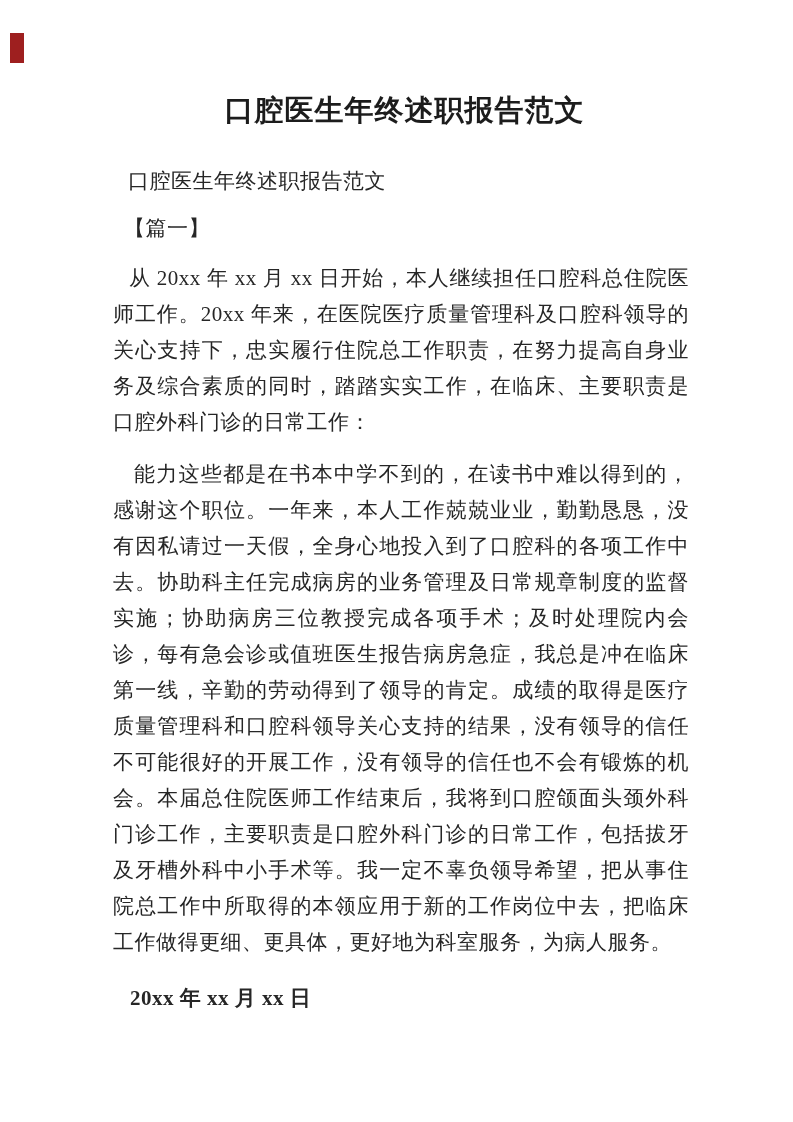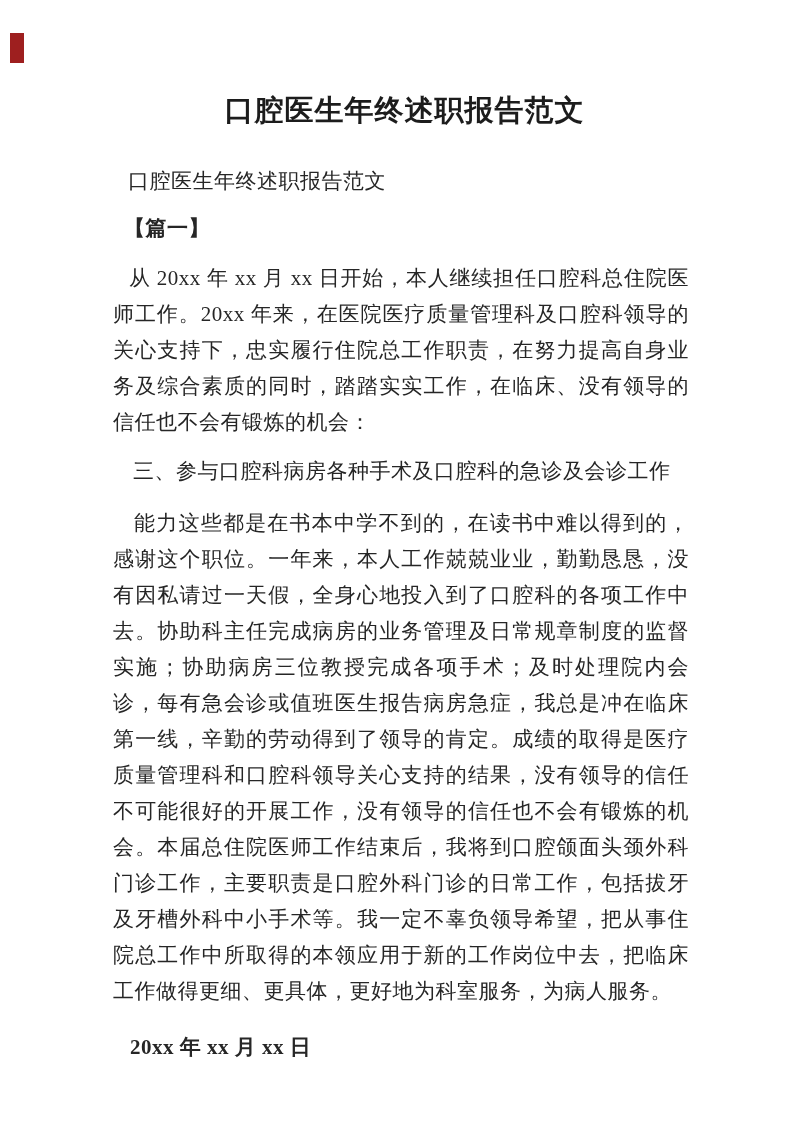--- a/index.html
+++ b/index.html
@@ -40,43 +40,42 @@
   }
   .content p {
     margin: 0;
     font-size: 21px;
     line-height: 36px;
     text-align: justify;
     text-justify: inter-ideograph;
     letter-spacing: 0.5px;
   }
   .subtitle   { margin-top: 33px !important; text-indent: 15px; }
-  .part-label { margin-top: 11px !important; text-indent: 11px; font-weight: bold; }
+  .part-label { margin-top: 11px !important; text-indent: 11px; }
   .para-1     { margin-top: 14px !important; text-indent: 16px; }
   .heading-2  { margin-top: 13px !important; text-indent: 20px; }
   .para-2     { margin-top: 16px !important; text-indent: 21px; }
   .date-line  { margin-top: 20px !important; text-indent: 17px; font-weight: bold; }
 </style>
 </head>
 <body>
 
 <div class="page">
 
   <div class="corner-mark"></div>
 
   <h1 class="doc-title">口腔医生年终述职报告范文</h1>
 
   <div class="content">
 
     <p class="subtitle">口腔医生年终述职报告范文</p>
 
     <p class="part-label">【篇一】</p>
 
-    <p class="para-1">从 20xx 年 xx 月 xx 日开始，本人继续担任口腔科总住院医师工作。20xx 年来，在医院医疗质量管理科及口腔科领导的关心支持下，忠实履行住院总工作职责，在努力提高自身业务及综合素质的同时，踏踏实实工作，在临床、没有领导的信任也不会有锻炼的机会：</p>
+    <p class="para-1">从 20xx 年 xx 月 xx 日开始，本人继续担任口腔科总住院医师工作。20xx 年来，在医院医疗质量管理科及口腔科领导的关心支持下，忠实履行住院总工作职责，在努力提高自身业务及综合素质的同时，踏踏实实工作，在临床、主要职责是口腔外科门诊的日常工作：</p>
 
-    <p class="heading-2">三、参与口腔科病房各种手术及口腔科的急诊及会诊工作</p>
 
     <p class="para-2">能力这些都是在书本中学不到的，在读书中难以得到的，感谢这个职位。一年来，本人工作兢兢业业，勤勤恳恳，没有因私请过一天假，全身心地投入到了口腔科的各项工作中去。协助科主任完成病房的业务管理及日常规章制度的监督实施；协助病房三位教授完成各项手术；及时处理院内会诊，每有急会诊或值班医生报告病房急症，我总是冲在临床第一线，辛勤的劳动得到了领导的肯定。成绩的取得是医疗质量管理科和口腔科领导关心支持的结果，没有领导的信任不可能很好的开展工作，没有领导的信任也不会有锻炼的机会。本届总住院医师工作结束后，我将到口腔颌面头颈外科门诊工作，主要职责是口腔外科门诊的日常工作，包括拔牙及牙槽外科中小手术等。我一定不辜负领导希望，把从事住院总工作中所取得的本领应用于新的工作岗位中去，把临床工作做得更细、更具体，更好地为科室服务，为病人服务。</p>
 
     <p class="date-line">20xx 年 xx 月 xx 日</p>
 
   </div>
 </div>
 
 </body></html>

